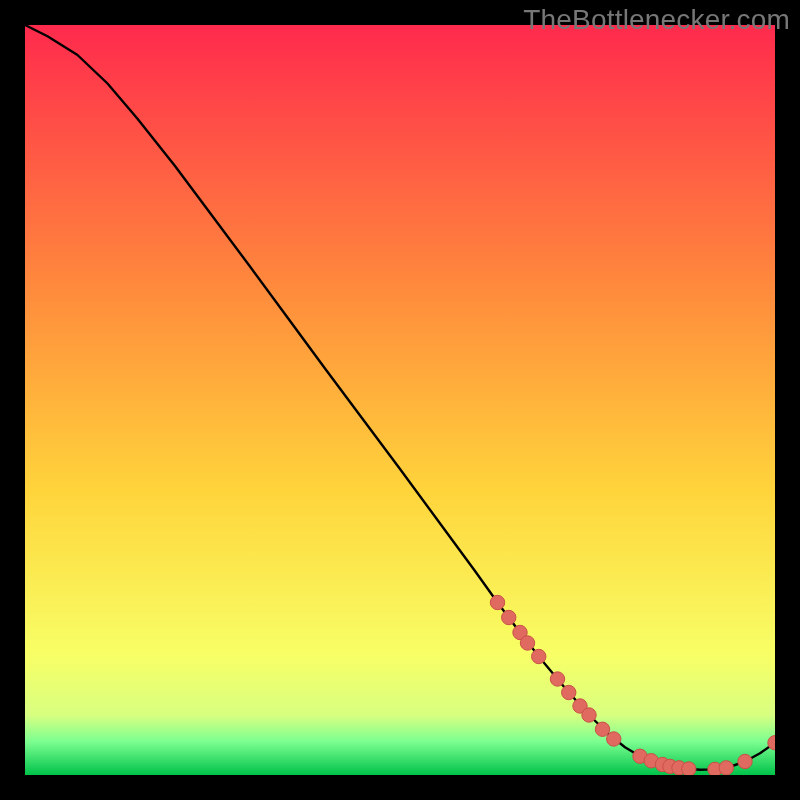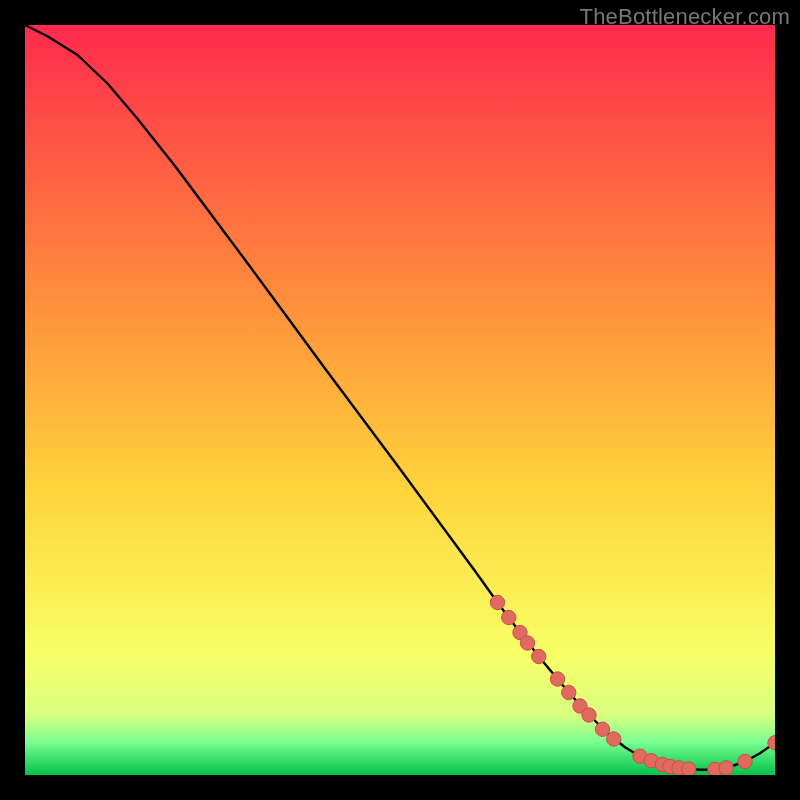--- a/index.html
+++ b/index.html
@@ -22,21 +22,21 @@
     left: 25px;
     top: 25px;
     width: 750px;
     height: 750px;
   }
   .attribution {
     position: absolute;
     top: 4px;
     right: 10px;
     color: #777;
-    font-size: 22px;
+    font-size: 28px;
     font-weight: 500;
     letter-spacing: 0.2px;
   }
 </style>
 </head>
 <body>
 
 <div class="stage">
   <svg class="plot" viewBox="0 0 750 750">
     <defs>

